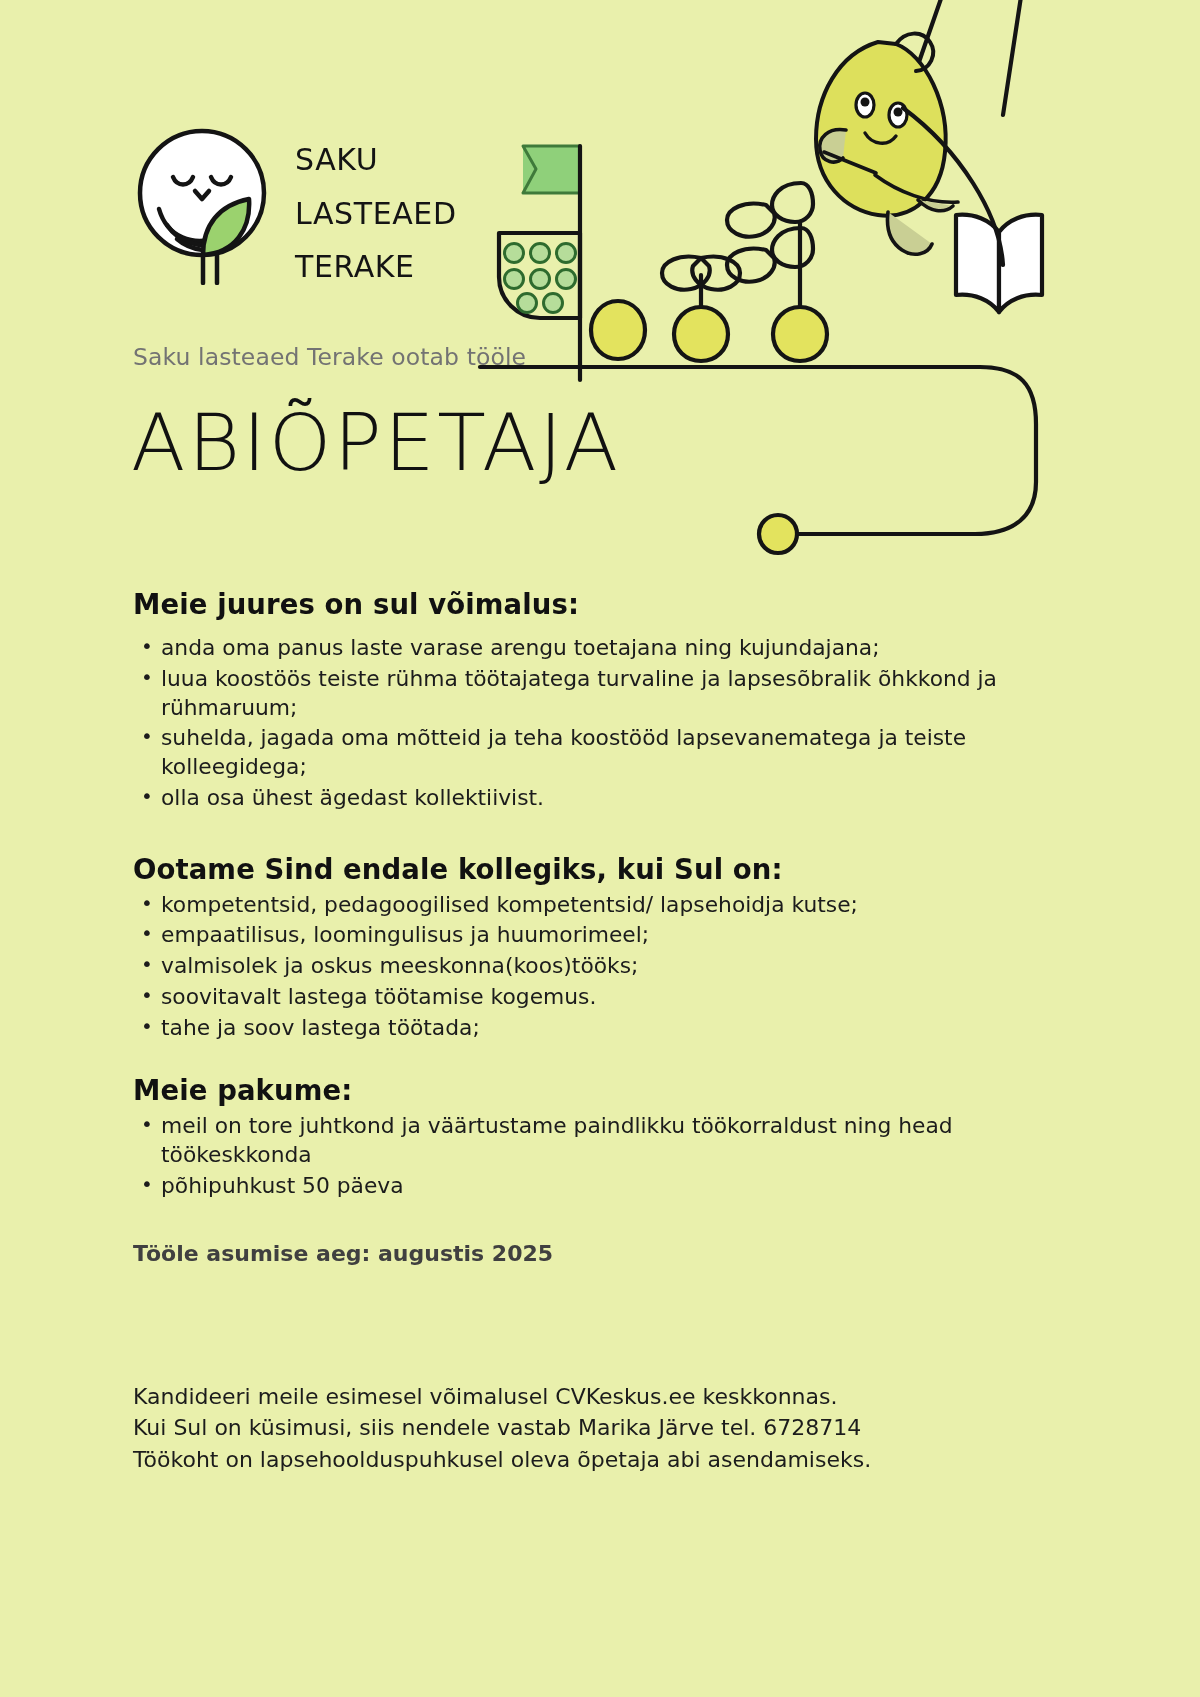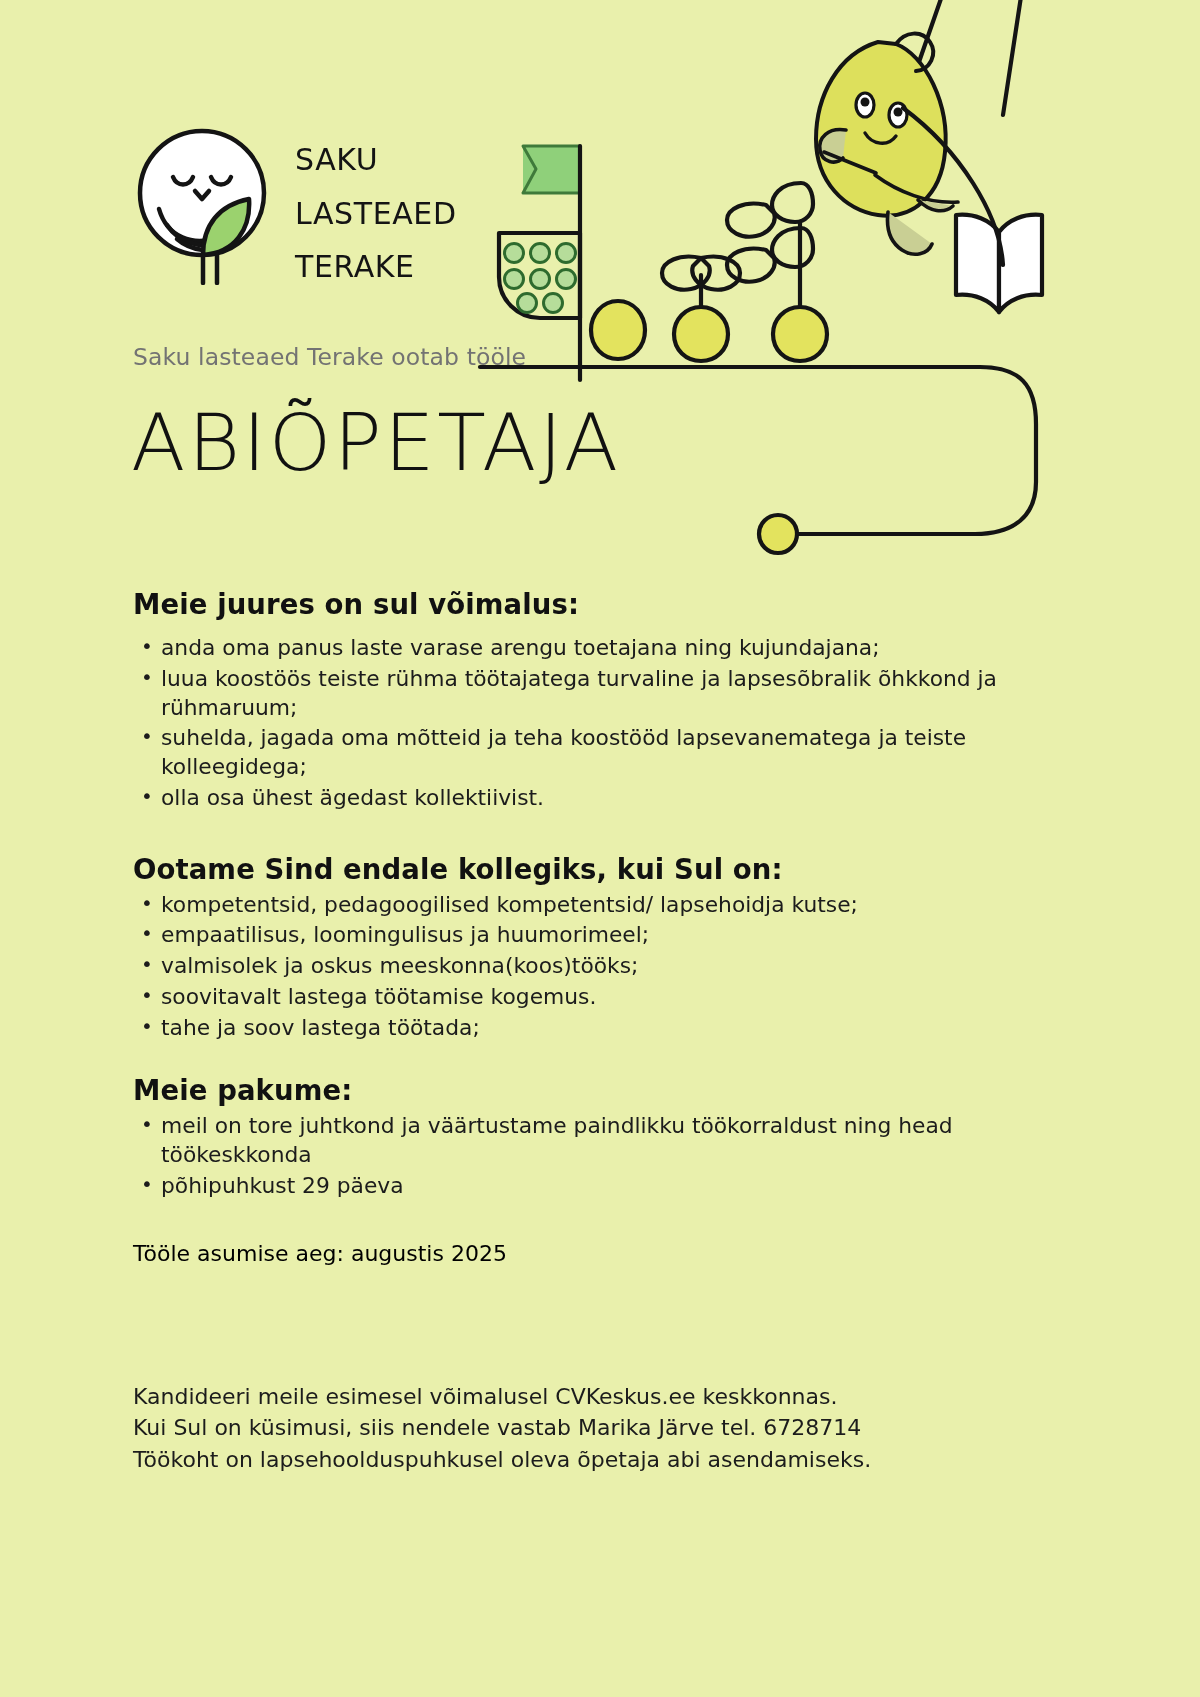--- a/index.html
+++ b/index.html
@@ -29,21 +29,21 @@
          -webkit-text-stroke:0;transform:scaleX(1.02);transform-origin:left center;}
 
   .body-wrap{position:absolute;left:133px;top:588px;width:900px;}
   .sec-head{font-size:27.5px;font-weight:700;color:#111;margin:0 0 14px 0;letter-spacing:.1px;}
   .sec-head.tight{margin-bottom:6px;}
   ul.blist{list-style:none;margin:0;padding:0;}
   ul.blist li{position:relative;padding-left:28px;font-size:21.8px;line-height:1.32;color:#1c1c1c;margin-bottom:2px;}
   ul.blist li:before{content:"•";position:absolute;left:8px;top:-1px;font-size:20px;color:#1c1c1c;}
   .gap-lg{height:38px;}
   .gap-md{height:30px;}
-  .startline{font-size:22px;font-weight:400;color:#000000;margin-top:40px;}
+  .startline{font-size:22px;font-weight:700;color:#404040;margin-top:40px;}
   .footer{position:absolute;left:133px;top:1381px;font-size:22px;line-height:1.43;color:#1c1c1c;}
   .footer div{white-space:nowrap;}
 </style>
 </head>
 <body>
 
 <div class="poster">
 
   <svg class="art" viewBox="0 0 1200 1697">
     <g fill="none" stroke="#141414" stroke-width="4.2" stroke-linecap="round" stroke-linejoin="round">
@@ -175,21 +175,21 @@
         <li>tahe ja soov lastega töötada;</li>
       </ul>
     </div>
 
     <div class="gap-md"></div>
 
     <div>
       <div class="sec-head tight">Meie pakume:</div>
       <ul class="blist">
         <li>meil on tore juhtkond ja väärtustame paindlikku töökorraldust ning head töökeskkonda</li>
-        <li>põhipuhkust 29 päeva</li>
+        <li>põhipuhkust 50 päeva</li>
       </ul>
     </div>
 
     <div class="startline">Tööle asumise aeg: augustis 2025</div>
   </div>
 
   <div class="footer">
     <div>Kandideeri meile esimesel võimalusel CVKeskus.ee keskkonnas.</div>
     <div>Kui Sul on küsimusi, siis nendele vastab Marika Järve tel. 6728714</div>
     <div>Töökoht on lapsehoolduspuhkusel oleva õpetaja abi asendamiseks.</div>

